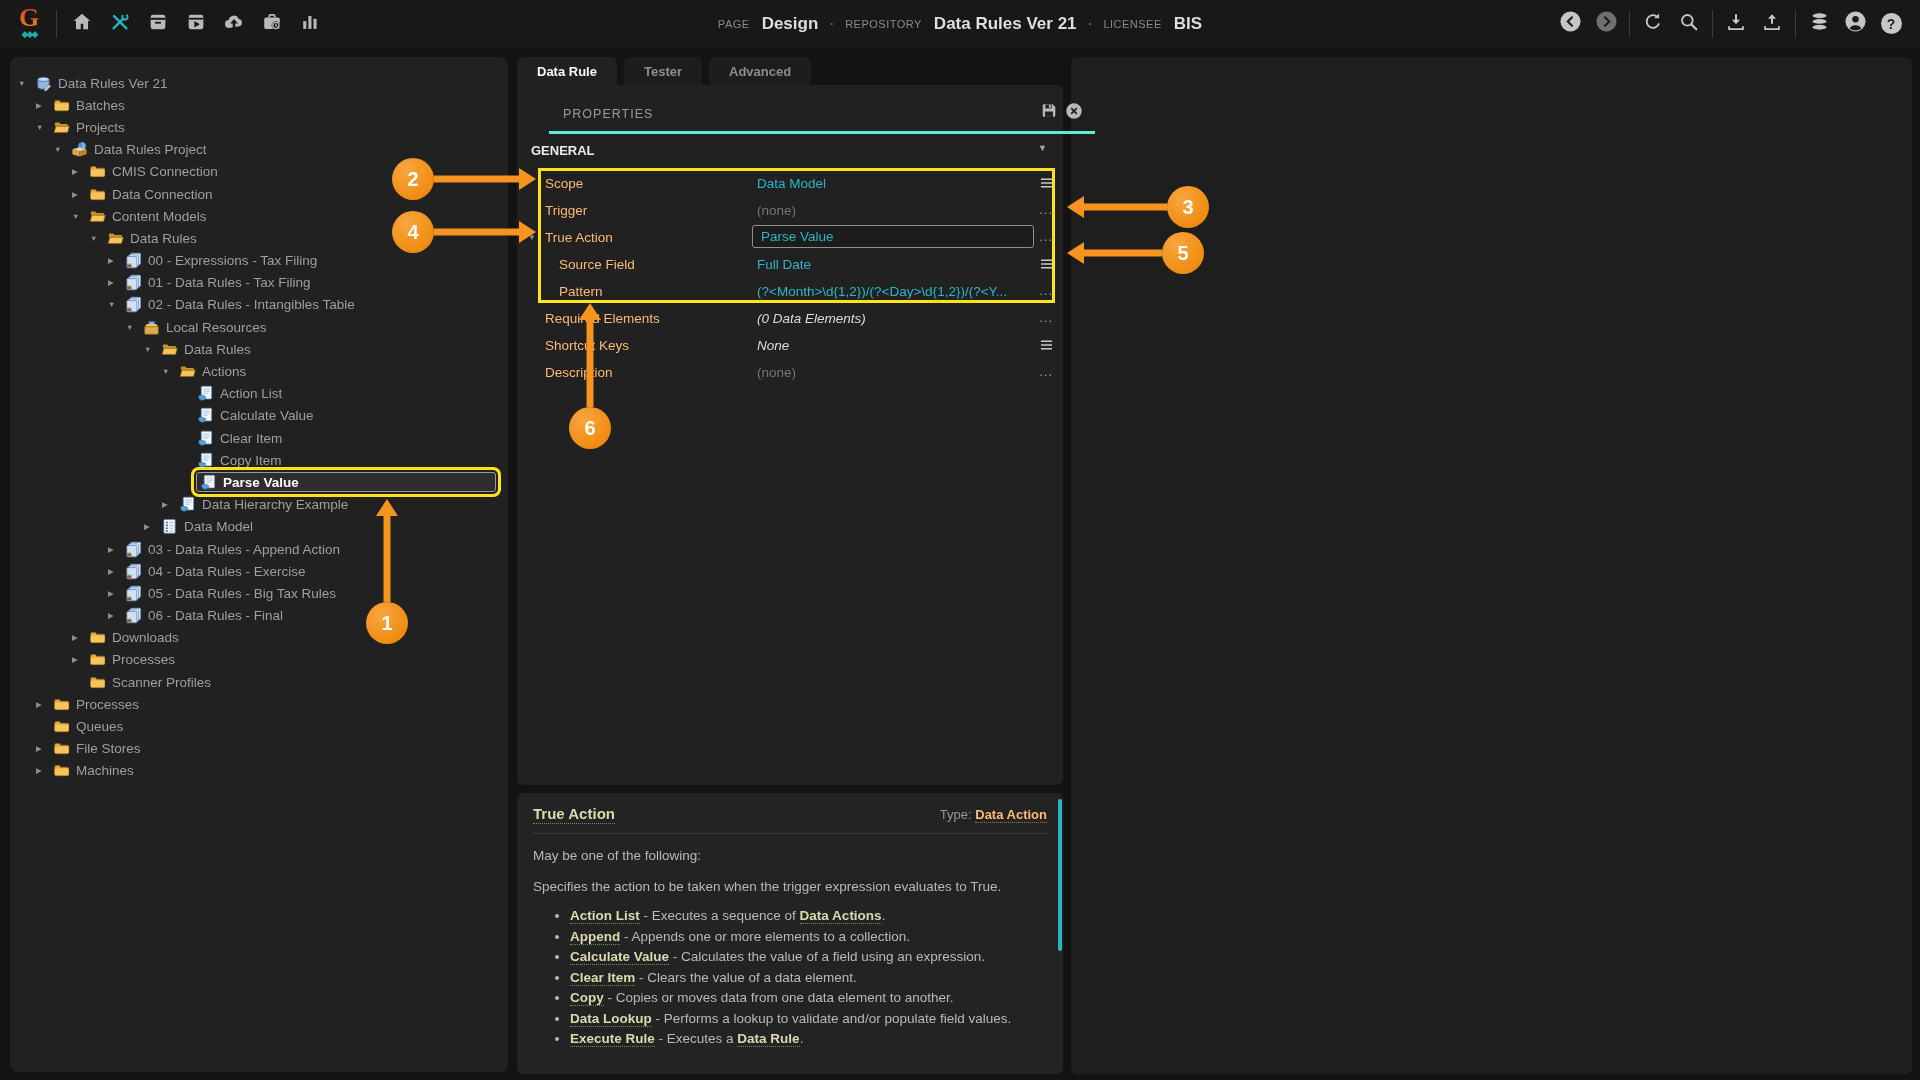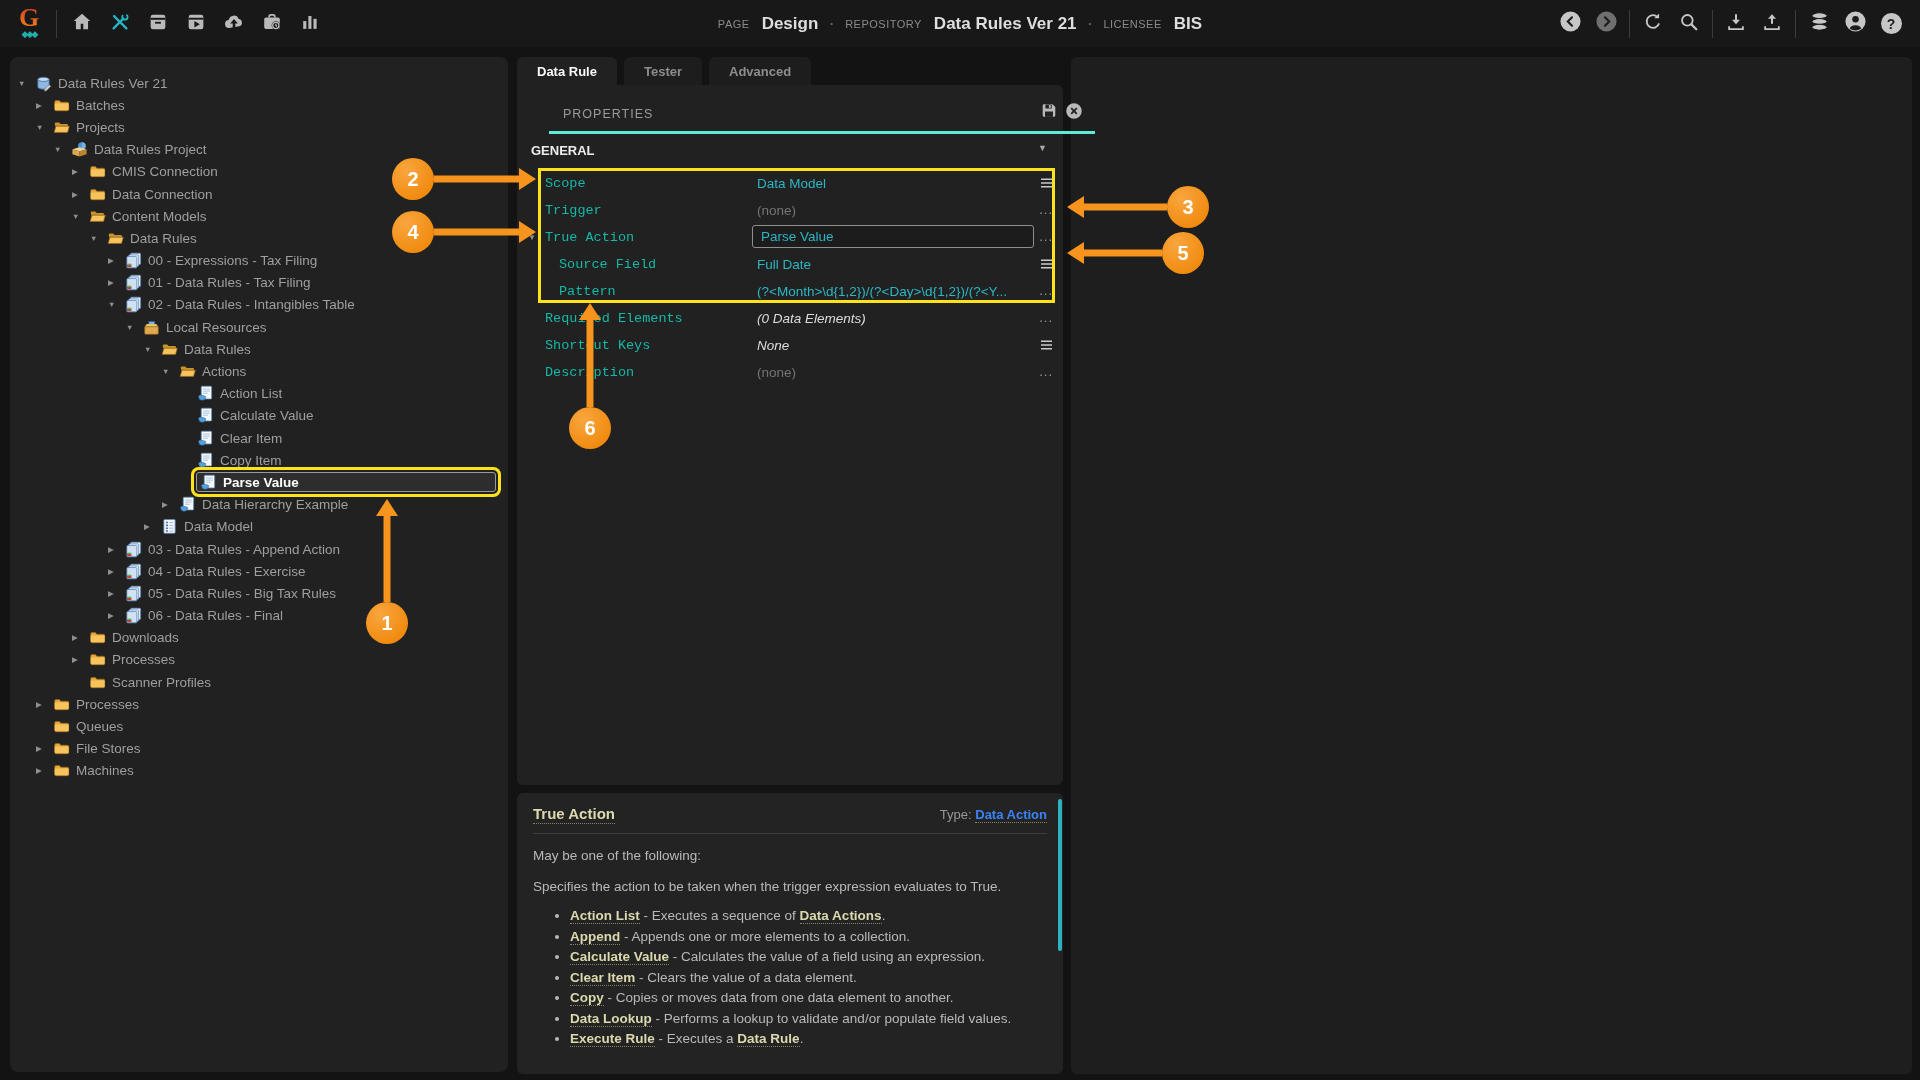--- a/index.html
+++ b/index.html
@@ -46,38 +46,38 @@
   .props-panel { position:absolute; left:517px; top:85px; width:546px; height:700px;
                  background:#212121; border-radius:0 6px 6px 6px; }
   .props-head { position:absolute; left:12px; top:0; width:100%; height:49px; border-bottom:3px solid #5eead4;margin-left:20px; }
   .props-title { position:absolute; left:14px; top:22px; font-size:12.5px; color:#9a9a9a; letter-spacing:1px; }
   .props-icons { position:absolute; right:12px; top:17px; display:flex; gap:7px; }
   .sect-row { position:absolute; left:0; top:49px; width:100%; height:34px; }
   .sect-title { position:absolute; left:14px; top:9px; font-size:13px; font-weight:bold; color:#ececec; }
   .sect-chev { position:absolute; right:16px; top:9px; font-size:9px; color:#a8a8a8; }
   .prows { position:absolute; left:0; top:84px; width:100%; }
   .prow { position:relative; height:27px; }
-  .plabel { position:absolute; left:28px; top:50%; transform:translateY(-50%); font-size:13.5px; color:#14b8a6;font-family:Liberation Mono, monospace; }
+  .plabel { position:absolute; left:28px; top:50%; transform:translateY(-50%); font-size:13.5px; color:#fdba74; }
   .plabel.ind { left:42px; }
   .pexp { position:absolute; left:11px; top:50%; transform:translateY(-50%); font-size:8px; color:#8f8f8f; }
   .pvalue { position:absolute; left:240px; top:50%; transform:translateY(-50%); font-size:13.5px; white-space:nowrap;
             max-width:250px; overflow:hidden; }
   .accent { color:#2db5c4; } .muted { color:#757575; } .normal { color:#dcdcdc;font-style:italic; }
   .editbox { position:absolute; left:235px; top:2px; height:23px; width:282px; border:1px solid #8f8f8f;
              border-radius:3px; background:#1c1c1c; display:flex; align-items:center; padding-left:8px; }
   .editbox .pvalue { position:static; transform:none; }
   .pbtn { position:absolute; right:10px; top:50%; transform:translateY(-50%); display:flex; align-items:center; }
   .dots { color:#9a9a9a; font-size:13px; letter-spacing:1px; line-height:8px; }
 
   .help-panel { position:absolute; left:517px; top:793px; width:546px; height:281px;
                 background:#232323; border-radius:6px; padding:12px 16px 0 16px; overflow:hidden; }
   .help-toprow { display:flex; justify-content:space-between; align-items:baseline; }
   .help-title { font-size:15px; font-weight:bold; color:#dbd9ad; border-bottom:1.5px dotted #87855f; padding-bottom:1px; }
   .help-type { font-size:13px; color:#979797; }
-  .help-type b { color:#3b82f6; border-bottom:1.5px dotted #87855f; }
+  .help-type b { color:#fdba74; border-bottom:1.5px dotted #87855f; }
   .help-hr { height:1px; background:#3d3d3d; margin:9px 0 0 0; }
   .help-p { font-size:13.5px; color:#b9b9b9; margin-top:13px; line-height:18px; }
   .help-ul { margin:10px 0 0 0; padding-left:37px; }
   .help-ul li { font-size:13.5px; color:#b9b9b9; line-height:20.5px; }
   .term { color:#dbd9ad; font-weight:bold; border-bottom:1.5px dotted #87855f; }
   .help-scroll { position:absolute; right:1px; top:6px; width:4px; height:152px; background:#2db3c0; border-radius:2px; }
 
   .right-panel { position:absolute; left:1071px; top:57px; width:841px; height:1017px;
                  background:#1e1e1e; border-radius:6px; }
 

